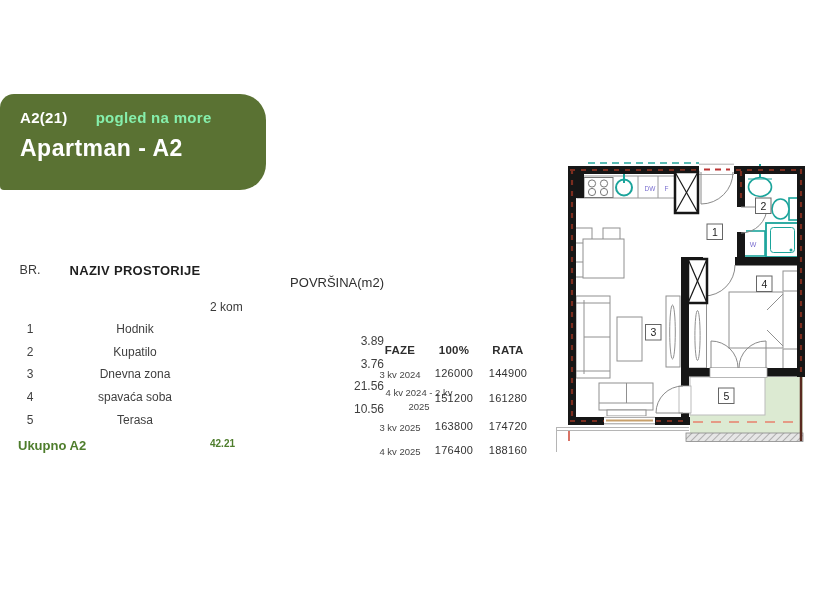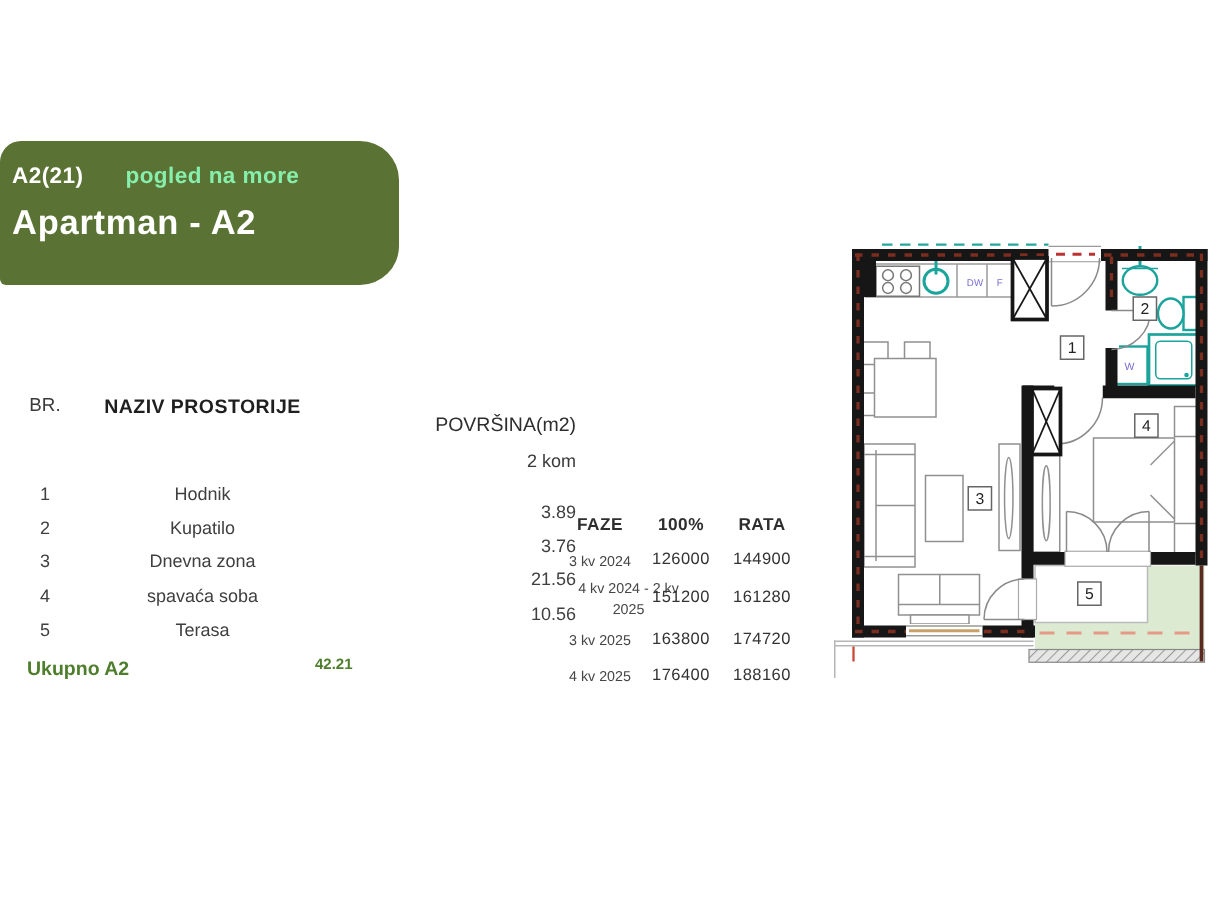--- a/index.html
+++ b/index.html
@@ -1,35 +1,35 @@
 <!DOCTYPE html>
 <html><head>
 <meta charset="utf-8">
 <style>
   html,body{margin:0;padding:0;}
   body{width:820px;height:600px;background:#ffffff;font-family:"Liberation Sans", sans-serif;position:relative;overflow:hidden;}
   .page{position:absolute;inset:0;background:#ffffff;}
 
   
-  .header-card{position:absolute;left:0;top:94px;width:266px;height:96px;background:#5a7233;border-radius:14px 26px 26px 4px;box-sizing:border-box;padding:15px 20px 0 8px;}
+  .header-card{position:absolute;left:0;top:94px;width:266px;height:96px;background:#5a7233;border-radius:14px 26px 26px 4px;box-sizing:border-box;padding:15px 20px 0 20px;}
   .header-top{display:flex;align-items:baseline;gap:28px;}
   .unit-code{color:#ffffff;font-size:15px;font-weight:bold;letter-spacing:.3px;}
   .view-label{color:#86efac;font-size:15px;font-weight:bold;letter-spacing:.3px;}
   .header-title{margin-top:9px;color:#ffffff;font-size:23px;font-weight:bold;letter-spacing:.5px;}
 
   
   .rooms-table{position:absolute;left:0;top:0;width:384px;}
   .rt-head{position:absolute;top:263px;left:0;width:384px;display:flex;}
   .col-br{width:60px;text-align:center;}
   .col-name{width:150px;text-align:center;}
   .col-area{width:174px;text-align:right;margin-top:12px;}
   .rt-head .col-br{font-size:12.5px;color:#3a3a3a;font-weight:400;}
   .rt-head .col-name{font-size:13px;color:#1f1f1f;font-weight:bold;letter-spacing:.3px;}
   .rt-head .col-area{font-size:13px;color:#2e2e2e;font-weight:400;}
-  .rt-sub{position:absolute;top:300px;left:210px;width:174px;text-align:right;font-size:12px;color:#3a3a3a;}
+  .rt-sub{position:absolute;top:300px;left:210px;width:174px;text-align:left;font-size:12px;color:#3a3a3a;}
   .rt-rows{position:absolute;top:322px;left:0;width:384px;}
   .r-row{display:flex;height:22.7px;align-items:flex-start;}
   .r-row span{font-size:12px;color:#3f3f3f;}
   .rt-total{position:absolute;top:438px;left:0;width:384px;display:flex;}
   .total-label{position:absolute;left:18px;font-size:13px;font-weight:bold;color:#4e7d2c;}
   .total-value{width:174px;margin-left:210px;text-align:left;font-size:10px;font-weight:bold;color:#4e7d2c;}
 
   
   .ph{position:absolute;transform:translateX(-50%);white-space:nowrap;}
   .ph-h{font-size:11.5px;font-weight:600;color:#2e2e2e;letter-spacing:.3px;}

